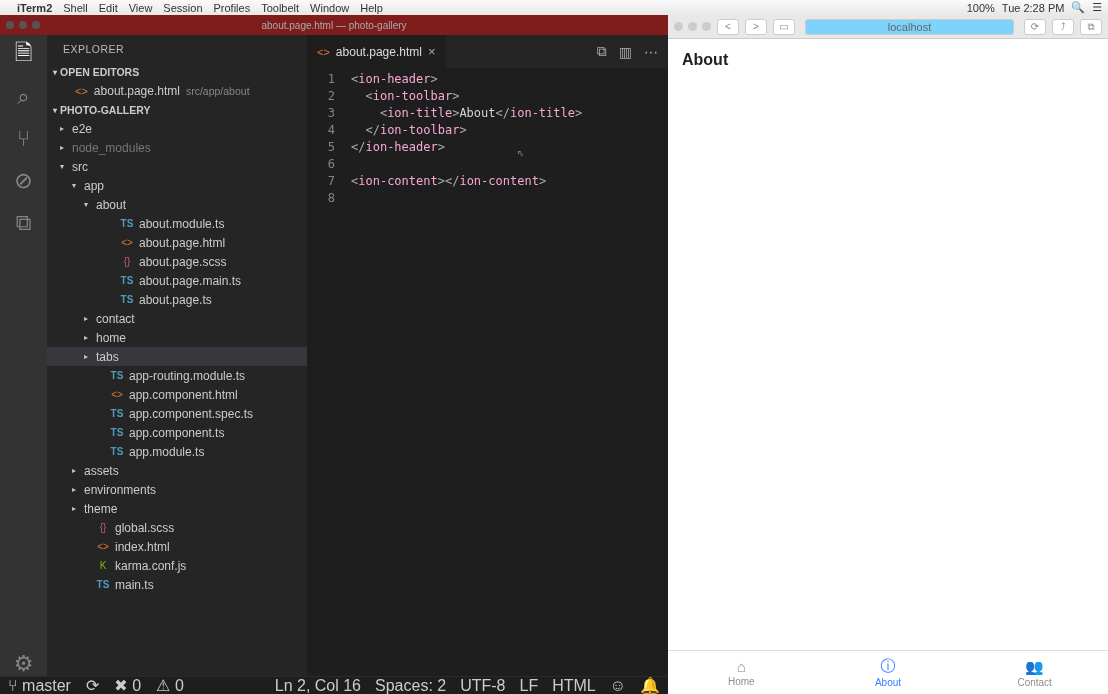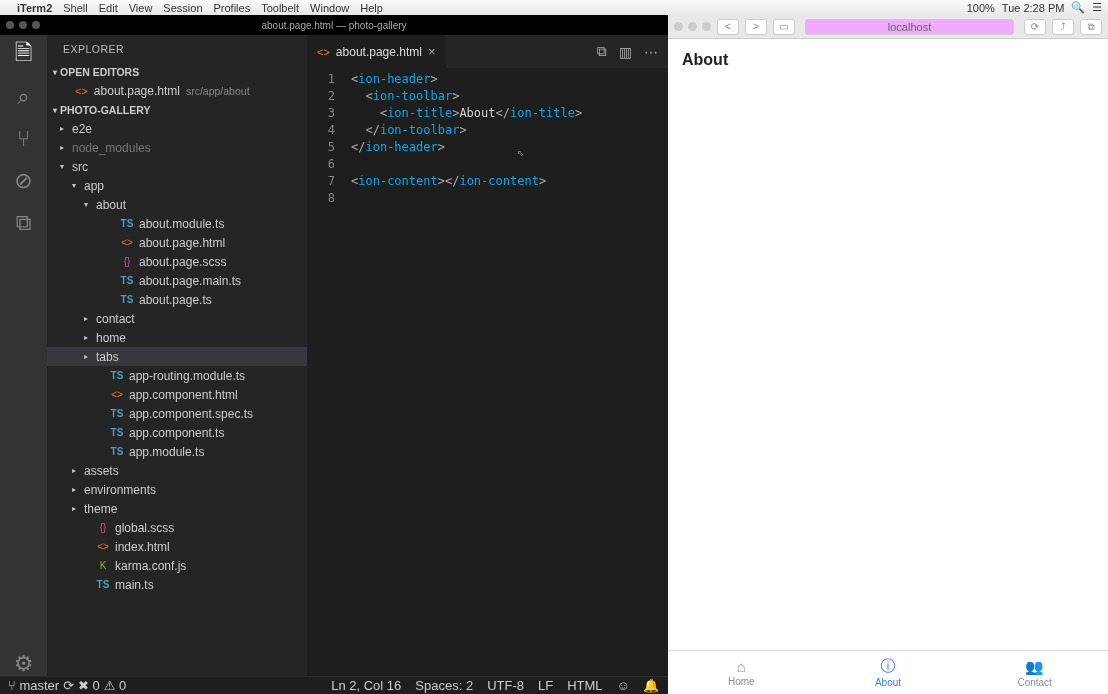--- a/index.html
+++ b/index.html
@@ -4,21 +4,21 @@
   <style>
     * { margin: 0; padding: 0; box-sizing: border-box; }
     body { font-family: -apple-system, "Segoe UI", sans-serif; font-size: 12px; background: #1e1e1e; width: 1108px; height: 694px; overflow: hidden; position: relative; }
     
     .mac-menu { position: absolute; top: 0; left: 0; right: 0; height: 15px; background: linear-gradient(#fafafa,#e8e8e8); display: flex; align-items: center; padding: 0 6px; font-size: 11px; color: #333; gap: 11px; z-index: 100; }
     .mac-menu .apple { font-size: 12px; }
     .mac-menu .app { font-weight: bold; }
     .mac-right { margin-left: auto; display: flex; gap: 7px; align-items: flex-end; }
     
     .main-wrap { position: absolute; top: 15px; left: 0; width: 668px; height: 679px; background: #1e1e1e; }
-    .window-title { height: 20px; background: #000000; display: flex; align-items: center; justify-content: center; color: #aaa; font-size: 10px; position: relative; }
+    .window-title { height: 20px; background: #7f1d1d; display: flex; align-items: center; justify-content: center; color: #aaa; font-size: 10px; position: relative; }
     .traffic { position: absolute; left: 6px; display: flex; gap: 5px; }
     .traffic span { width: 8px; height: 8px; border-radius: 50%; background: #555; display: inline-block; }
     
     .vscode { display: flex; height: 641px; }
     .activity { width: 47px; background: #333333; display: flex; flex-direction: column; align-items: center; padding-top: 8px; gap: 18px; }
     .activity .aicon { width: 24px; height: 24px; display: flex; align-items: center; justify-content: center; color: #858585; font-size: 22px; cursor: pointer; }
     .activity .aicon.active { color: #fff; }
     .activity .spacer { flex: 1; }
     
     .sidebar { width: 260px; background: #252526; color: #ccc; overflow-y: auto; font-size: 12px; }
@@ -46,36 +46,36 @@
     .tabs { height: 33px; background: #252526; display: flex; align-items: stretch; }
     .tab { display: flex; align-items: center; padding: 0 10px; background: #1e1e1e; gap: 6px; font-size: 12px; color: #ddd; cursor: pointer; }
     .tab .ficon { color: #e37933; font-size: 11px; }
     .tab .close { color: #aaa; cursor: pointer; font-size: 13px; }
     .tab-actions { margin-left: auto; display: flex; align-items: center; gap: 12px; padding-right: 10px; color: #aaa; }
     .tab-actions span { cursor: pointer; font-size: 14px; }
     
     .editor { flex: 1; display: flex; font-family: Menlo, Consolas, monospace; font-size: 12px; line-height: 17px; position: relative; }
     .gutter { width: 44px; text-align: right; padding-right: 16px; color: #858585; padding-top: 3px; }
     .code { flex: 1; padding-top: 3px; color: #d4d4d4; }
-    .tag { color: #0ea5e9; }
+    .tag { color: #f9a8d4; }
     .brk { color: #aaa; }
     .txt { color: #d4d4d4; }
     .code .line { white-space: pre; }
     .cursor-shape { position: absolute; left: 210px; top: 76px; font-size: 12px; color: #888; }
     
-    .statusbar { height: 18px; background: #1e1e1e; border-top: 1px solid #2a2a2a; display: flex; align-items: center; color: #ccc; font-size: 13px; padding: 0 8px; gap: 4px; }
-    .statusbar .right { margin-left: auto; display: flex; gap: 14px; }
+    .statusbar { height: 18px; background: #1e1e1e; border-top: 1px solid #2a2a2a; display: flex; align-items: center; color: #ccc; font-size: 16px; padding: 0 8px; gap: 15px; }
+    .statusbar .right { margin-left: auto; display: flex; gap: 14px; align-items: center; }
     .statusbar span { cursor: pointer; }
     
     .browser { position: absolute; top: 15px; left: 668px; width: 440px; height: 679px; background: #f5f5f5; display: flex; flex-direction: column; }
     .browser-bar { height: 24px; background: #e8e8e8; border-bottom: 1px solid #ccc; display: flex; align-items: center; padding: 0 6px; gap: 6px; font-size: 11px; }
     .browser-bar .btraffic { display: flex; gap: 5px; }
     .browser-bar .btraffic span { width: 9px; height: 9px; border-radius: 50%; background: #ccc; display: inline-block; }
     .browser-bar .navbtn { width: 22px; height: 16px; border: 1px solid #ccc; border-radius: 3px; background: #fff; display: flex; align-items: center; justify-content: center; font-size: 10px; color: #888; cursor: pointer; }
-    .browser-bar .url { flex: 1; height: 16px; border: 1px solid #ccc; border-radius: 3px; background: #f0abfc; text-align: center; line-height: 14px; color: #666; margin: 0 4px; }
+    .browser-bar .url { flex: 1; height: 16px; border: 1px solid #ccc; border-radius: 3px; background: #7dd3fc; text-align: center; line-height: 14px; color: #666; margin: 0 4px; }
     
     .app-frame { flex: 1; background: #fff; display: flex; flex-direction: column; }
     .app-header { font-size: 16px; font-weight: 600; color: #222; padding: 12px 14px; }
     .app-content { flex: 1; }
     .app-tabs { height: 44px; border-top: 1px solid #ddd; display: flex; }
     .app-tab { flex: 1; display: flex; flex-direction: column; align-items: center; justify-content: center; font-size: 10px; color: #8e8e93; cursor: pointer; gap: 1px; }
     .app-tab.active { color: #3880ff; }
     .app-tab .ticon { font-size: 15px; }
   </style>
 </head>

